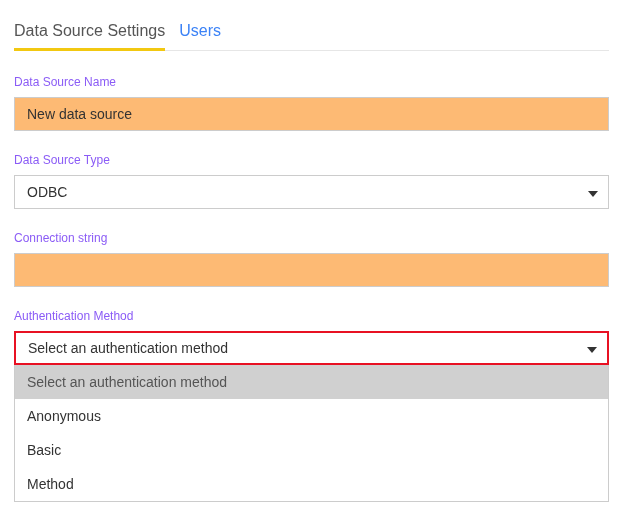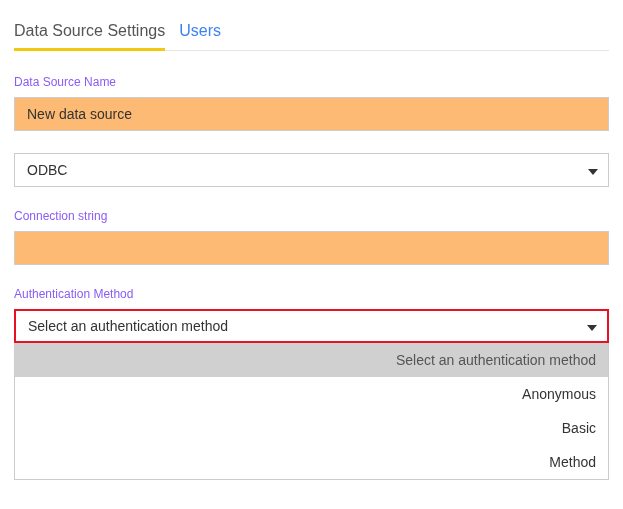--- a/index.html
+++ b/index.html
@@ -50,21 +50,20 @@
       border: 1px solid #ccc;
       padding: 0 12px;
       font-size: 14px;
       font-family: inherit;
       color: #333;
       background: #fdba74;
     }
     .select-wrap {
       position: relative;
       width: 100%;
-      text-align: right;
     }
     .select-box {
       width: 100%;
       height: 34px;
       border: 1px solid #ccc;
       padding: 0 30px 0 12px;
       font-size: 14px;
       color: #333;
       background: #fff;
       display: flex;
@@ -107,20 +106,21 @@
   <div class="tab active">Data Source Settings</div>
   <div class="tab">Users</div>
 </div>
 
 <div class="field">
   <label class="field-label">Data Source Name</label>
   <input type="text" class="text-input" value="New data source" style="">
 </div>
 
 <div class="field">
+  <label class="field-label">Data Source Type</label>
   <div class="select-wrap">
     <div class="select-box">
       <span>ODBC</span>
       <span class="chevron">
         <svg width="10" height="6" viewBox="0 0 10 6">
             <path d="M0 0 L5 6 L10 0 Z" fill="#333"></path>
           </svg>
       </span>
     </div>
   </div>

